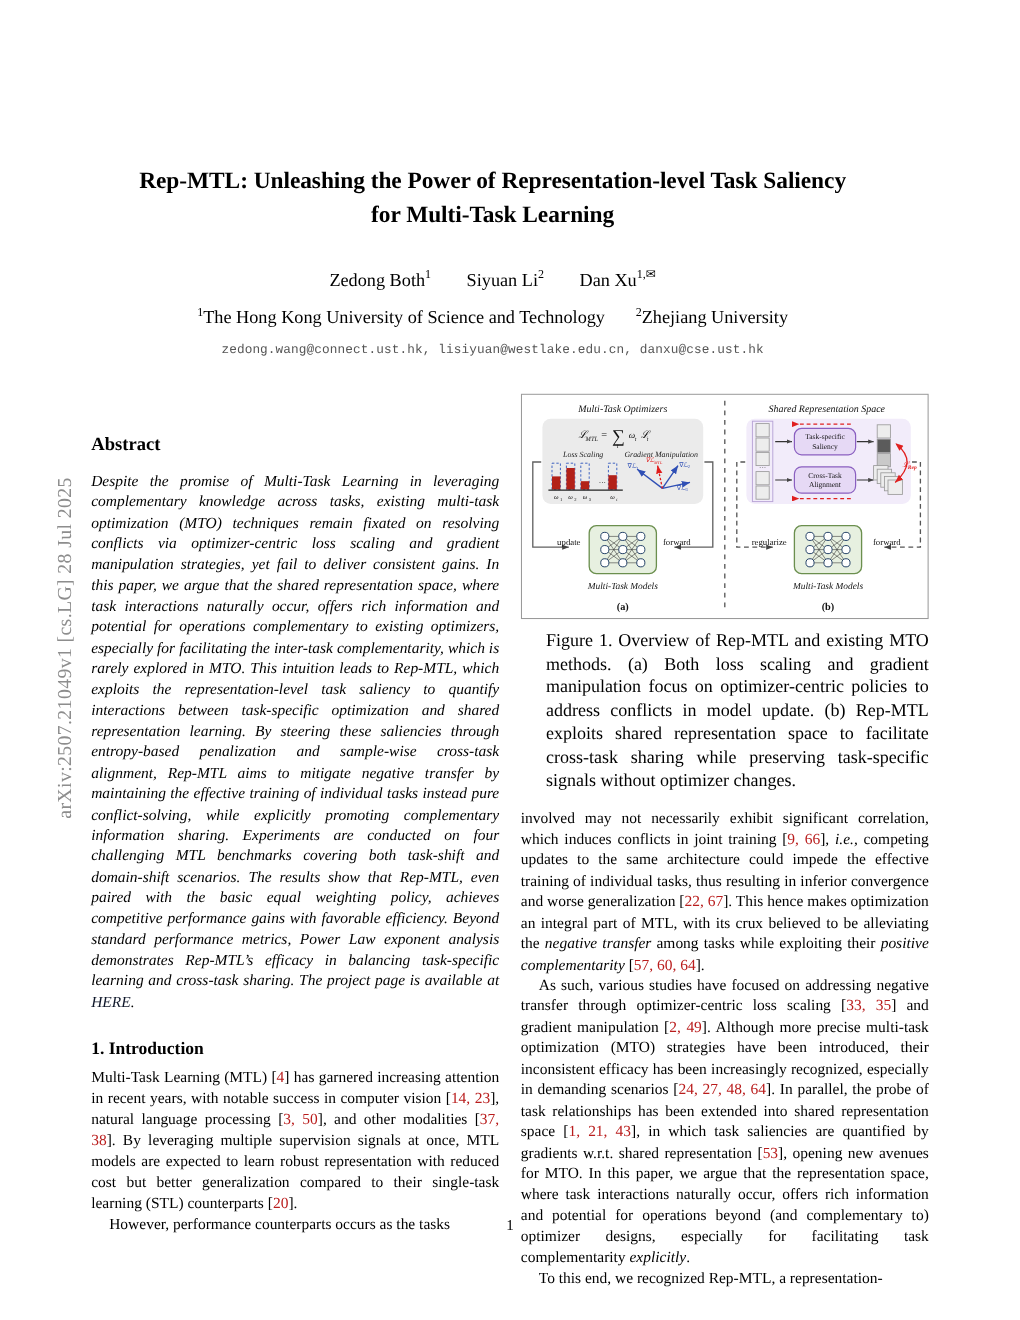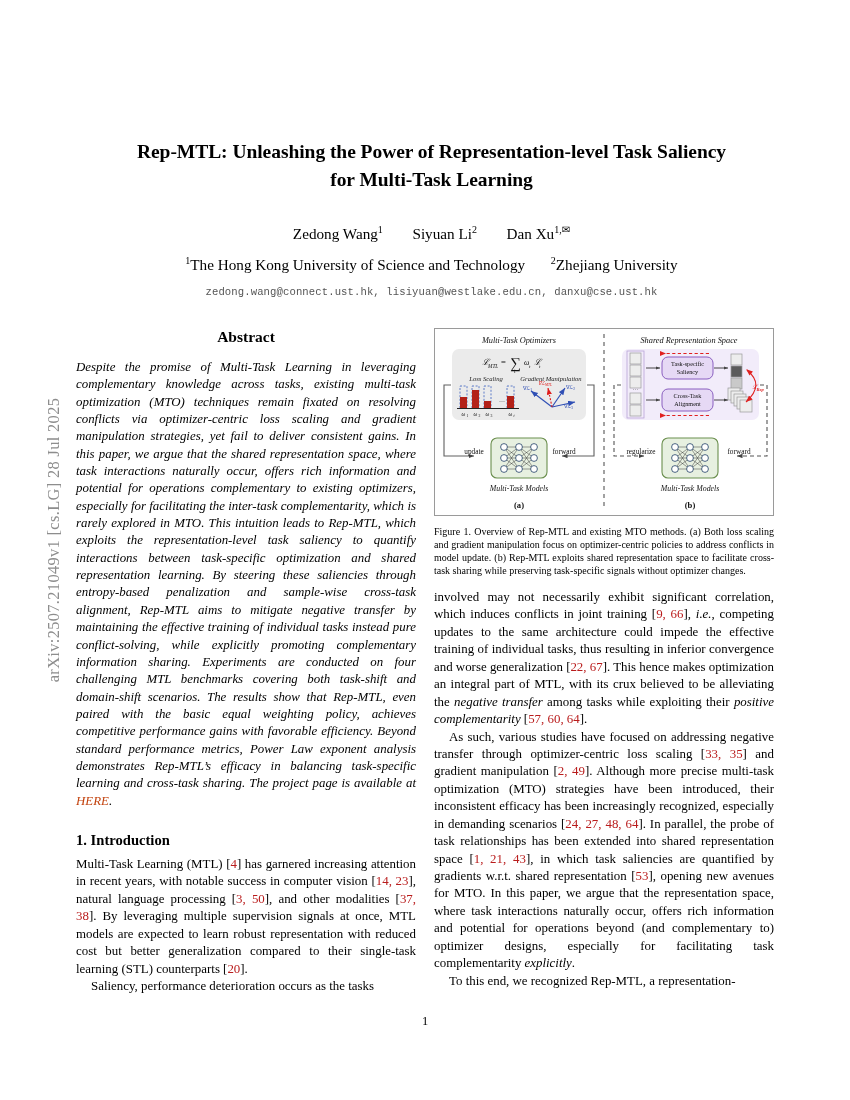--- a/index.html
+++ b/index.html
@@ -31,21 +31,21 @@
     font-size: 16.5px;
     letter-spacing: 0.3px;
     color: #8d8d8d;
     text-align: center;
     white-space: nowrap;
   }
 
   
   .title-block {
     position: absolute;
-    left: 99px;
+    left: 78px;
     top: 138px;
     width: 665px;
     text-align: center;
   }
   .paper-title {
     font-size: 19.5px;
     font-weight: bold;
     line-height: 1.42;
     letter-spacing: -0.05px;
   }
@@ -75,34 +75,34 @@
     left: 76px; top: 328px;
     width: 340px;
   }
   .col-right {
     position: absolute;
     left: 434px; top: 328px;
     width: 340px;
   }
 
   .section-center {
-    text-align: center;
     font-size: 15.5px;
     font-weight: bold;
     margin-bottom: 13px;
+    margin-top: 34px;
   }
   .abstract-text {
     font-style: italic;
     font-size: 12.9px;
     line-height: 1.345;
     text-align: justify;
     text-justify: inter-word;
     hyphens: manual;
   }
-  .abstract-text .link { color: #c2410c; }
+  .abstract-text .link { color: #0f172a; }
 
   .sec-heading {
     font-size: 14.6px;
     font-weight: bold;
     margin-top: 22px;
     margin-bottom: 7px;
   }
   .body-text {
     font-size: 12.9px;
     line-height: 1.352;
@@ -114,24 +114,25 @@
   .ital { font-style: italic; }
 
   
   .figure-wrap {
     position: relative;
     width: 284px;
     height: 188px;
     margin-bottom: 9px;
   }
   .fig-caption {
-    font-size: 10px;
+    font-size: 15px;
     line-height: 1.30;
     text-align: justify;
     margin-top: 4px;
+    margin-left: 21px;
   }
 
   
   .page-no {
     position: absolute;
     left: 0; right: 0;
     top: 1014px;
     text-align: center;
     font-size: 12.5px;
   }
@@ -143,21 +144,21 @@
 
   <div class="arxiv-stamp">arXiv:2507.21049v1  [cs.LG]  28 Jul 2025</div>
 
   <div class="title-block">
     <div class="paper-title">
       <span>Rep-MTL: Unleashing the Power of Representation-level Task Saliency</span><br>
       <span>for Multi-Task Learning</span>
     </div>
 
     <div class="authors">
-      <span><span>Zedong Wang</span><sup>1</sup></span>
+      <span><span>Zedong Both</span><sup>1</sup></span>
       <span class="sp"></span>
       <span><span>Siyuan Li</span><sup>2</sup></span>
       <span class="sp"></span>
       <span><span>Dan Xu</span><sup><span>1,</span><span>✉</span></sup></span>
     </div>
 
     <div class="affils">
       <span><sup>1</sup><span>The Hong Kong University of Science and Technology</span></span>
       <span class="sp"></span>
       <span><sup>2</sup><span>Zhejiang University</span></span>
@@ -165,21 +166,21 @@
 
     <div class="emails">zedong.wang@connect.ust.hk, lisiyuan@westlake.edu.cn, danxu@cse.ust.hk</div>
   </div>
 
   <div class="col-left">
     <div class="section-center">Abstract</div>
     <div class="abstract-text"><span>Despite the promise of Multi-Task Learning in leveraging complementary knowledge across tasks, existing multi-task optimization (MTO) techniques remain fixated on resolving conflicts via optimizer-centric loss scaling and gradient manipulation strategies, yet fail to deliver consistent gains. In this paper, we argue that the shared representation space, where task interactions naturally occur, offers rich information and potential for operations complementary to existing optimizers, especially for facilitating the inter-task complementarity, which is rarely explored in MTO. This intuition leads to Rep-MTL, which exploits the representation-level task saliency to quantify interactions between task-specific optimization and shared representation learning. By steering these saliencies through entropy-based penalization and sample-wise cross-task alignment, Rep-MTL aims to mitigate negative transfer by maintaining the effective training of individual tasks instead pure conflict-solving, while explicitly promoting complementary information sharing. Experiments are conducted on four challenging MTL benchmarks covering both task-shift and domain-shift scenarios. The results show that Rep-MTL, even paired with the basic equal weighting policy, achieves competitive performance gains with favorable efficiency. Beyond standard performance metrics, Power Law exponent analysis demonstrates Rep-MTL’s efficacy in balancing task-specific learning and cross-task sharing. The project page is available at </span><span class="link">HERE</span><span>.</span></div>
 
     <div class="sec-heading">1. Introduction</div>
     <div class="body-text"><span>Multi-Task Learning (MTL) [</span><span class="cite">4</span><span>] has garnered increasing attention in recent years, with notable success in computer vision [</span><span class="cite">14, 23</span><span>], natural language processing [</span><span class="cite">3, 50</span><span>], and other modalities [</span><span class="cite">37, 38</span><span>]. By leveraging multiple supervision signals at once, MTL models are expected to learn robust representation with reduced cost but better generalization compared to their single-task learning (STL) counterparts [</span><span class="cite">20</span><span>].</span></div>
-    <div class="body-text"><span class="indent"></span><span>Saliency, performance deterioration occurs as the tasks</span></div>
+    <div class="body-text"><span class="indent"></span><span>However, performance counterparts occurs as the tasks</span></div>
   </div>
 
   <div class="col-right">
 
     <div class="figure-wrap">
       <svg width="340" height="188" viewBox="0 0 340 188">
         <defs>
           <marker id="ar" markerWidth="6" markerHeight="6" refX="5" refY="2" orient="auto">
             <path d="M0,0 L5,2 L0,4 z" fill="#444"></path>
           </marker>

